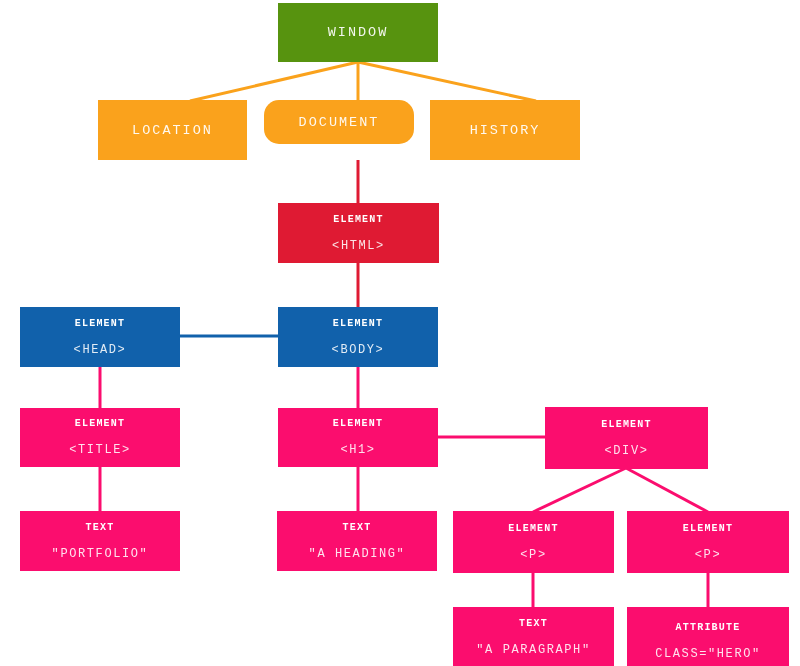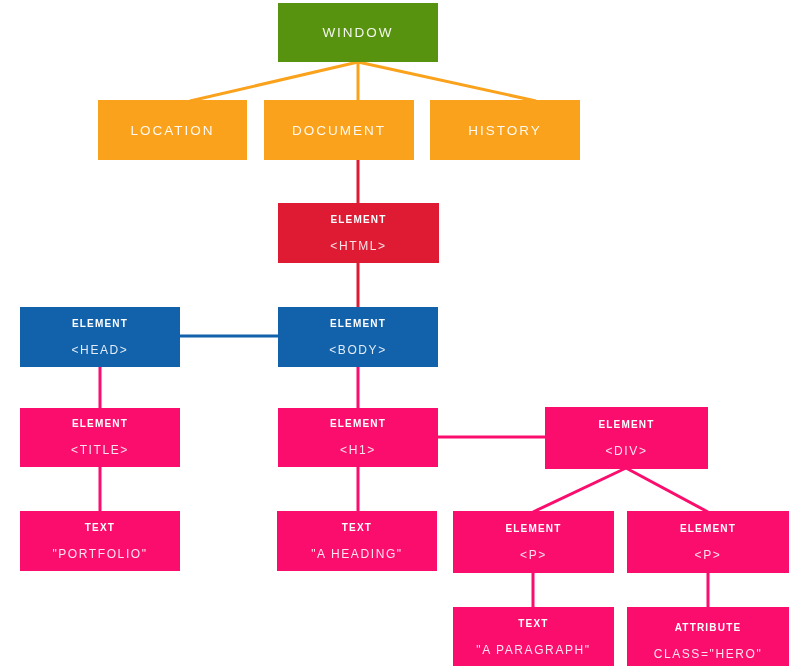--- a/index.html
+++ b/index.html
@@ -1,18 +1,18 @@
 <!DOCTYPE html>
 <html style="--green: #57930F; --orange: #FAA21C; --red: #DF1A33; --blue: #1161AB; --pink: #FB0D6E;"><head>
 <meta charset="utf-8">
 <style>
   html,body{margin:0;padding:0;background:#fff;}
   #stage{
     position:relative;width:800px;height:666px;overflow:hidden;background:#fff;
-    font-family:Liberation Sans, sans-serif;
+    font-family:Liberation Mono, monospace;
   }
   #wires{position:absolute;left:0;top:0;width:800px;height:666px;}
   #wires line{stroke-width:3;}
   .wire-orange{stroke:var(--orange);}
   .wire-red{stroke:var(--red);}
   .wire-blue{stroke:var(--blue);}
   .wire-pink{stroke:var(--pink);}
   .node{
     position:absolute;display:flex;flex-direction:column;align-items:center;
     justify-content:center;color:#fff;text-align:center;box-sizing:border-box;
@@ -21,21 +21,21 @@
   .node .t2{font-size:12px;letter-spacing:1.6px;color:rgba(255,255,255,0.88);margin-top:14px;}
   .node .single{font-size:13.5px;letter-spacing:2px;color:rgba(255,255,255,0.93);}
   .green{background:var(--green);}
   .orange{background:var(--orange);}
   .red{background:var(--red);}
   .blue{background:var(--blue);}
   .pink{background:var(--pink);}
   
   #n-window   {left:278px;top:3px;  width:160px;height:59px;}
   #n-location {left:98px; top:100px;width:149px;height:60px;}
-  #n-document {left:264px;top:100px;width:150px;height:60px;}
+  #n-document {left:264px;top:100px;width:150px;height:44px;border-radius:15px;}
   #n-history  {left:430px;top:100px;width:150px;height:60px;}
   #n-html     {left:278px;top:203px;width:161px;height:60px;}
   #n-head     {left:20px; top:307px;width:160px;height:60px;}
   #n-body     {left:278px;top:307px;width:160px;height:60px;}
   #n-title    {left:20px; top:408px;width:160px;height:59px;}
   #n-h1       {left:278px;top:408px;width:160px;height:59px;}
   #n-div      {left:545px;top:407px;width:163px;height:62px;}
   #n-title-text{left:20px;top:511px;width:160px;height:60px;}
   #n-h1-text  {left:277px;top:511px;width:160px;height:60px;}
   #n-p1       {left:453px;top:511px;width:161px;height:62px;}

